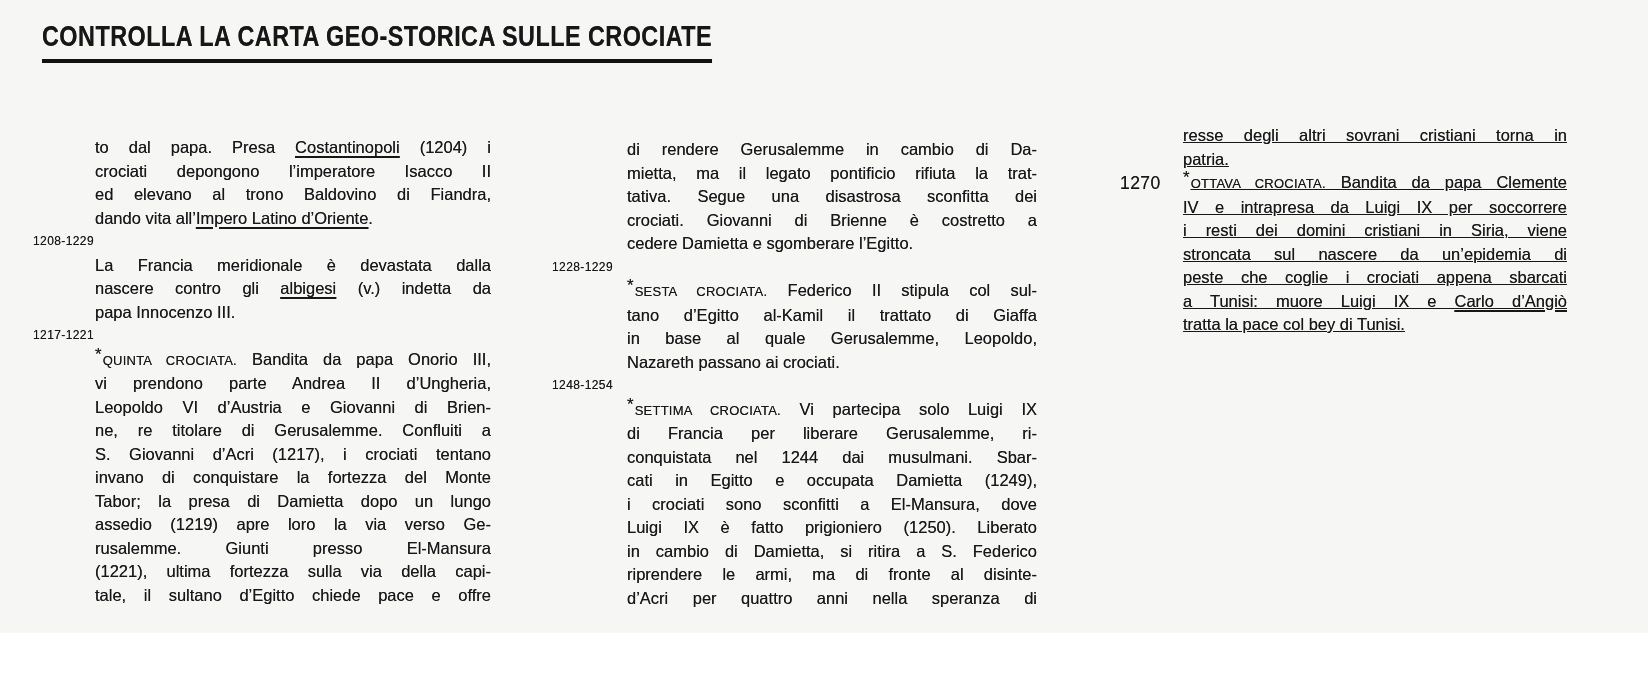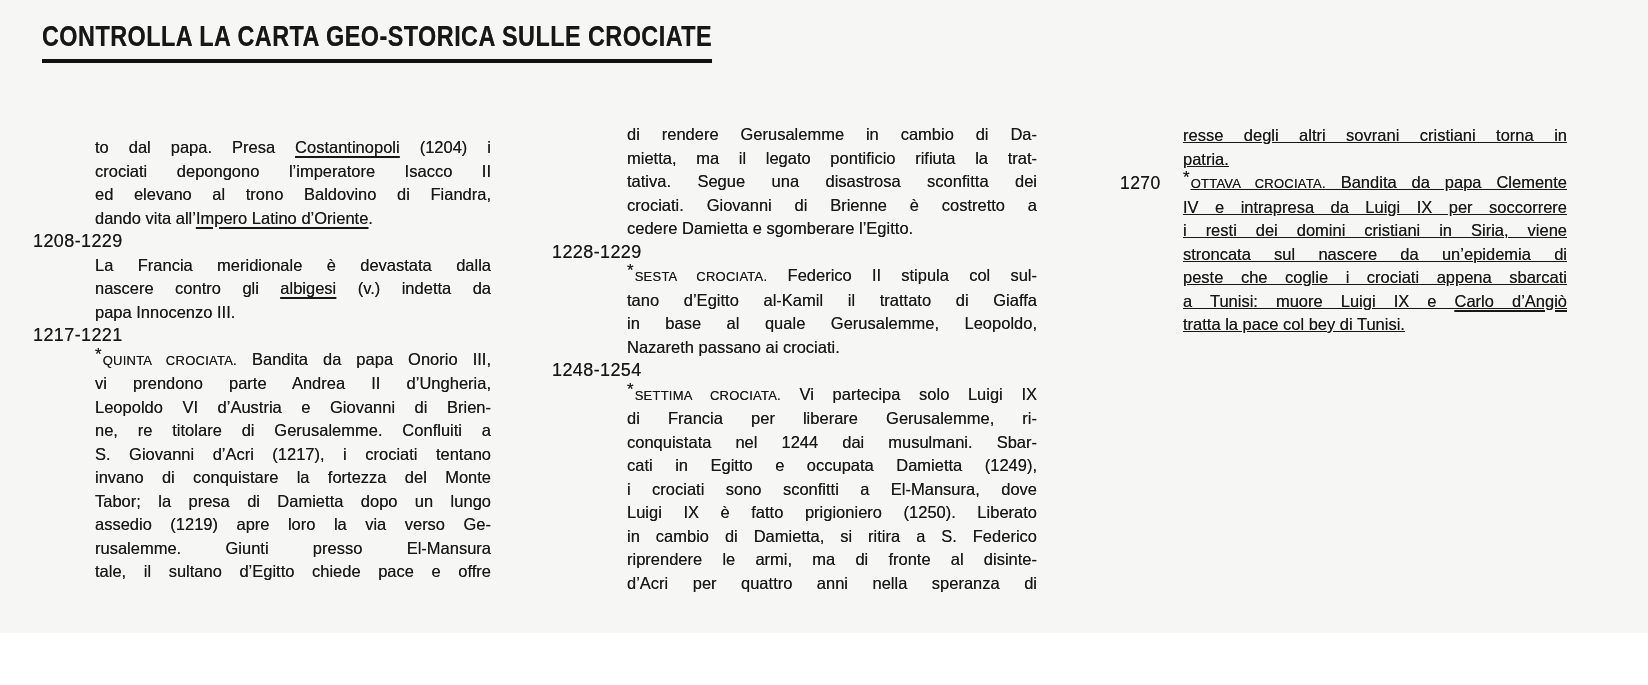--- a/index.html
+++ b/index.html
@@ -11,25 +11,25 @@
     padding-left:32px;
   }
   .title{
     position:absolute;left:42px;top:19px;
     font-size:30px;font-weight:bold;letter-spacing:0.6px;white-space:nowrap;
     transform:scaleX(0.78);transform-origin:left top;
     border-bottom:4px solid #121212;padding-bottom:6px;
   }
   .col{position:absolute;font-size:16.5px;line-height:23.5px;padding-left:var(--ind);}
   .col1{left:33px;top:136px;width:396px;--ind:62px;}
-  .col2{left:552px;top:123px;width:410px;--ind:75px;}
+  .col2{left:552px;top:138px;width:410px;--ind:75px;}
   .col3{left:1120px;top:124px;width:384px;text-decoration:underline;--ind:63px;}
   .line{position:relative;text-align:justify;text-align-last:justify;}
   .line.last{text-align-last:left;}
-  .dateline{margin-left:calc(-1 * var(--ind));text-align:left;text-align-last:left;font-size:18px;letter-spacing:0.4px;}
+  .dateline{margin-left:calc(-1 * var(--ind));text-align:left;text-align-last:left;font-size:12px;letter-spacing:0.4px;}
   .inline-date{position:absolute;left:calc(-1 * var(--ind));top:1px;font-size:17.5px;letter-spacing:0.4px;}
   .ast{display:inline-block;font-size:17px;transform:translateY(-5px);margin-right:1px;}
   .sc{font-size:13px;letter-spacing:0.25px;}
   .u{text-decoration:underline;text-underline-offset:3px;text-decoration-thickness:1.5px;}
 </style>
 </head>
 <body>
 
 <div class="page" style="background: rgb(246, 246, 244); color: rgb(23, 23, 23);">
   <div class="title">CONTROLLA LA CARTA GEO-STORICA SULLE CROCIATE</div>
@@ -45,20 +45,21 @@
       <div class="line last dateline">1217-1221</div>
       <div class="line"><span class="ast">*</span><span class="sc">QUINTA CROCIATA.</span><span> Bandita da papa Onorio III,</span></div>
       <div class="line"><span>vi prendono parte Andrea II d’Ungheria,</span></div>
       <div class="line"><span>Leopoldo VI d’Austria e Giovanni di Brien-</span></div>
       <div class="line"><span>ne, re titolare di Gerusalemme. Confluiti a</span></div>
       <div class="line"><span>S. Giovanni d’Acri (1217), i crociati tentano</span></div>
       <div class="line"><span>invano di conquistare la fortezza del Monte</span></div>
       <div class="line"><span>Tabor; la presa di Damietta dopo un lungo</span></div>
       <div class="line"><span>assedio (1219) apre loro la via verso Ge-</span></div>
       <div class="line"><span>rusalemme. Giunti presso El-Mansura</span></div>
+      <div class="line"><span>(1221), ultima fortezza sulla via della capi-</span></div>
       <div class="line"><span>tale, il sultano d’Egitto chiede pace e offre</span></div>
     </div>
   <div class="col col2">
       <div class="line"><span>di rendere Gerusalemme in cambio di Da-</span></div>
       <div class="line"><span>mietta, ma il legato pontificio rifiuta la trat-</span></div>
       <div class="line"><span>tativa. Segue una disastrosa sconfitta dei</span></div>
       <div class="line"><span>crociati. Giovanni di Brienne è costretto a</span></div>
       <div class="line last"><span>cedere Damietta e sgomberare l’Egitto.</span></div>
       <div class="line last dateline">1228-1229</div>
       <div class="line"><span class="ast">*</span><span class="sc">SESTA CROCIATA.</span><span> Federico II stipula col sul-</span></div>

